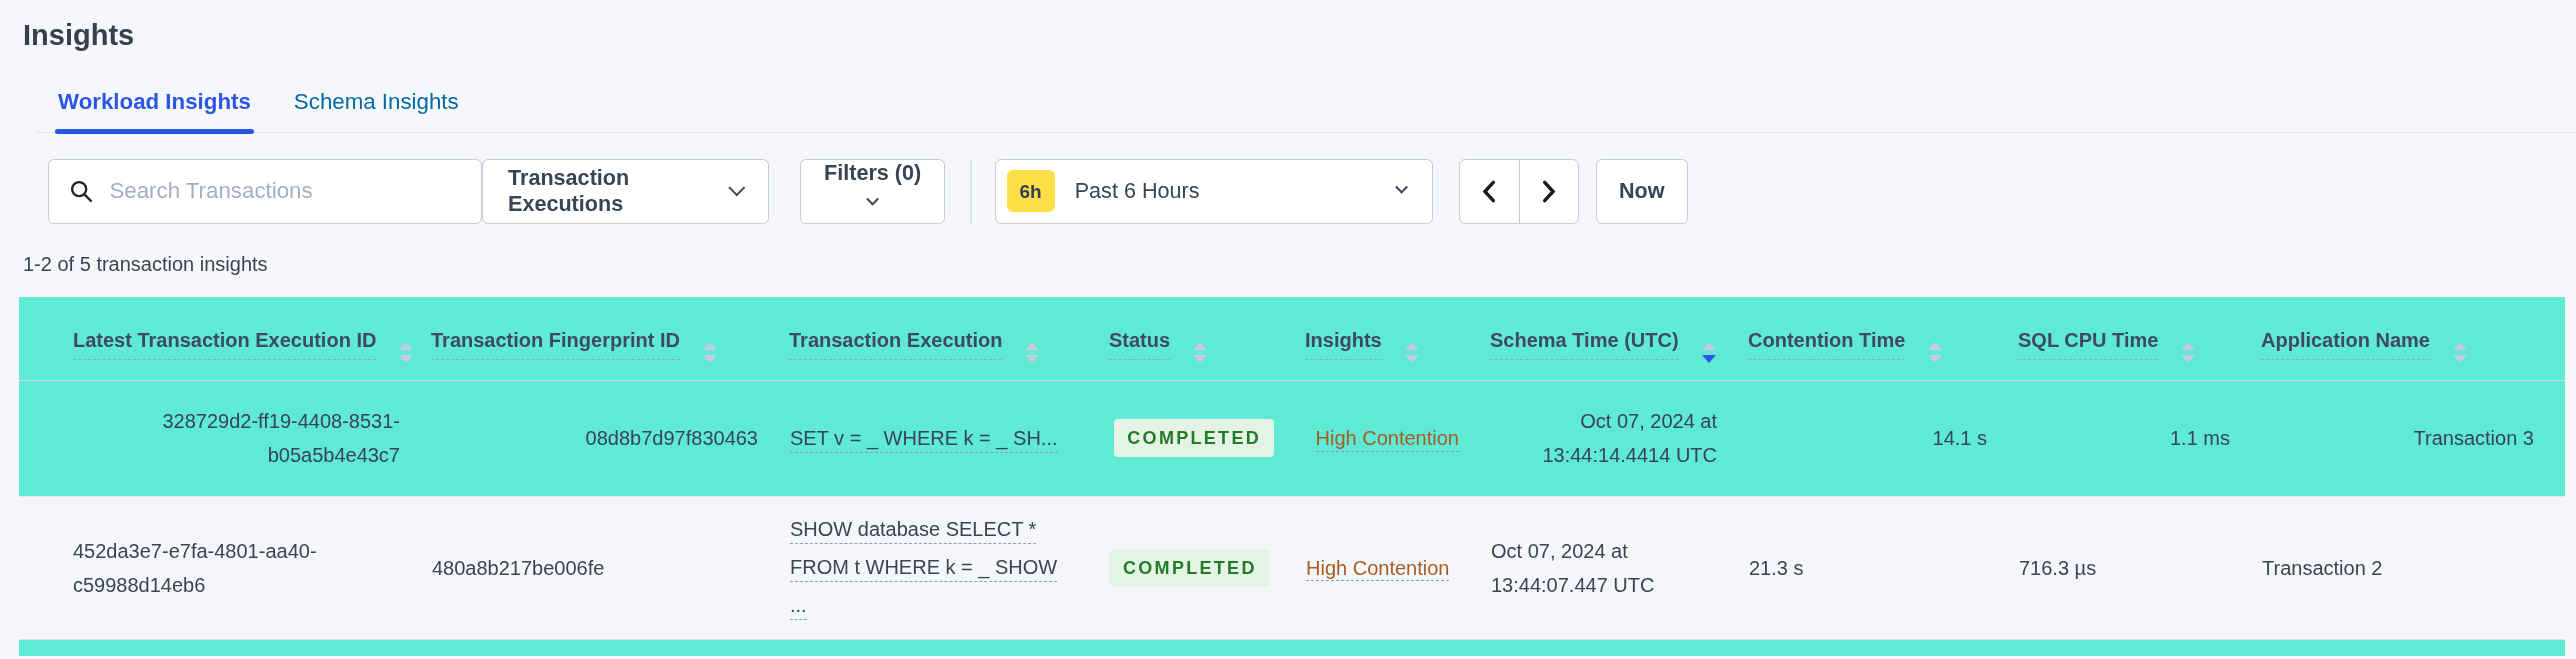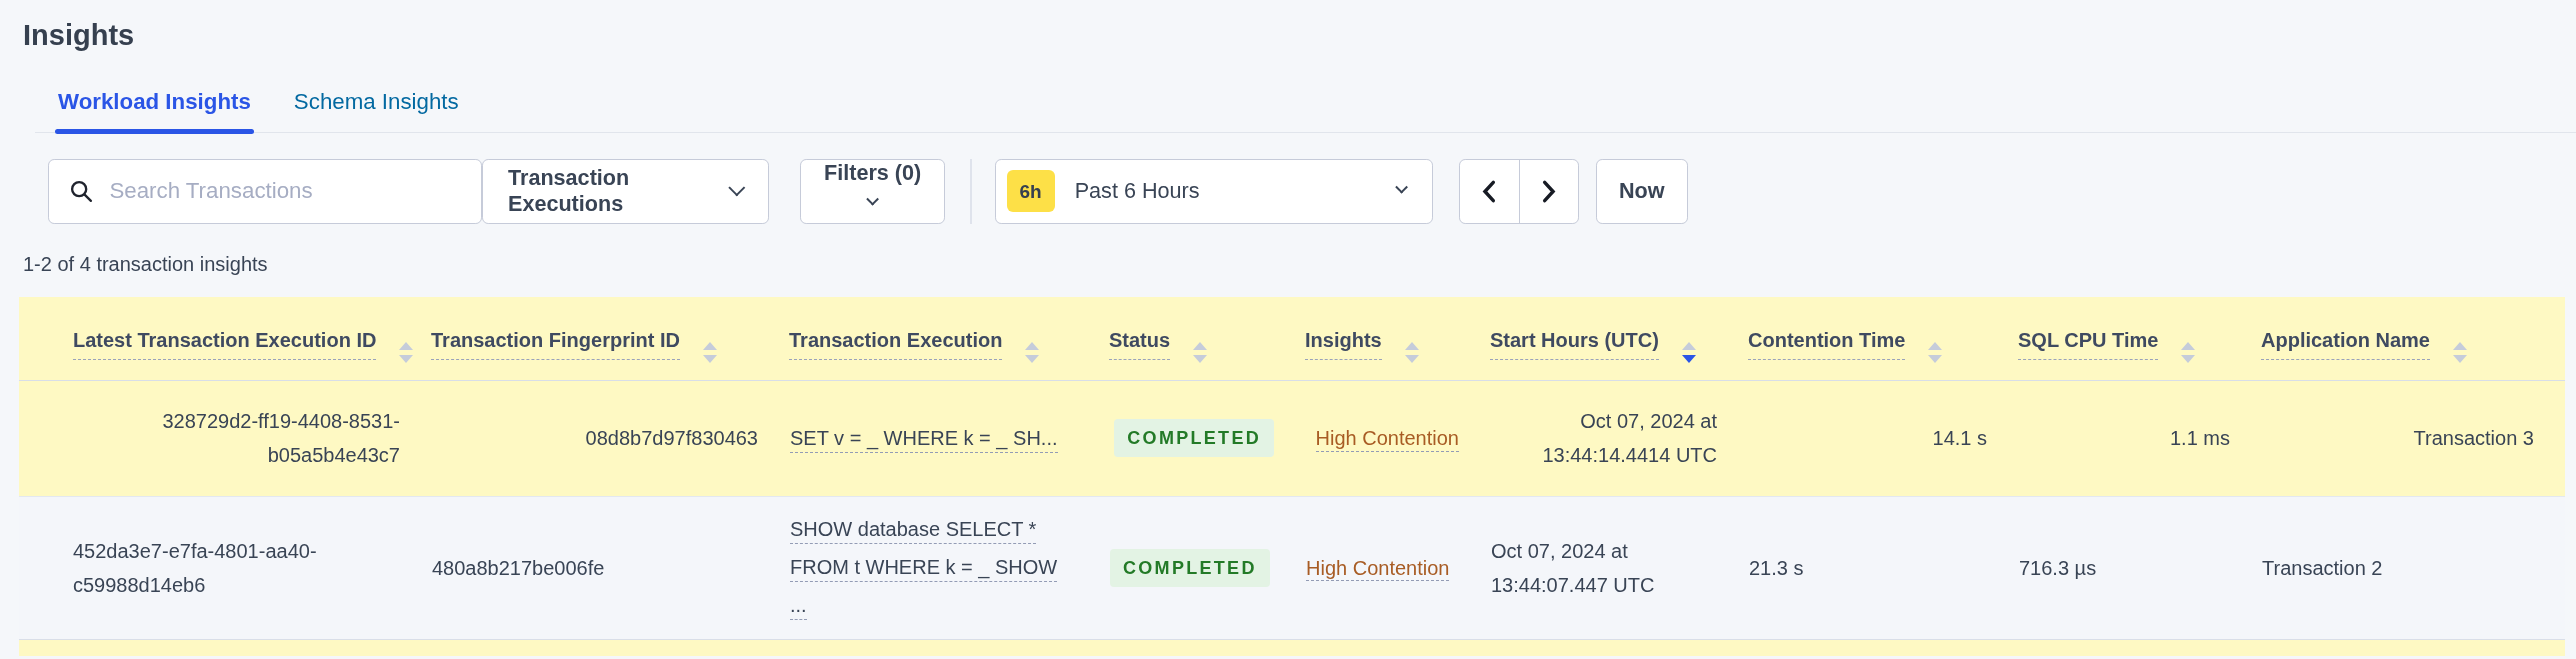--- a/index.html
+++ b/index.html
@@ -74,21 +74,21 @@
     background: #fff; border: 1.5px solid #c6cbd9; border-radius: 6.2px; overflow: hidden;
   }
   .arrow-btn { width: 59px; display: flex; align-items: center; justify-content: center; cursor: pointer; }
   .arrow-btn + .arrow-btn { border-left: 1.5px solid #c6cbd9; }
   .btn-now { margin-left: 17px; width: 92px; justify-content: center; font-weight: 600; }
 
   
   .results-count { margin: 29px 0 0 23px; font-size: 20px; color: #394455; }
 
   
-  .card { margin: 21.6px 10.8px 0 19px; width: 2546px; height: 359px; background: #fef9c3; }
+  .card { margin: 21.6px 10.8px 0 19px; width: 2546px; height: 359px; background: #5eead4; }
   table { width: 100%; border-collapse: collapse; table-layout: fixed; }
   th {
     text-align: left; font-size: 20px; font-weight: 700; color: #3f4a61;
     padding: 32px 31px 20px 0; vertical-align: bottom; white-space: nowrap;
     border-bottom: 1.5px solid #d8dee8; cursor: pointer;
   }
   th:first-child, td:first-child { padding-left: 54px; }
   .th-label { border-bottom: 1.5px dashed #9aa3ba; padding-bottom: 7.7px; }
   .sort-icon { display: inline-flex; flex-direction: column; gap: 4.6px; margin-left: 23px; transform: translateY(3.1px); }
   .tri { width: 0; height: 0; border-left: 7px solid transparent; border-right: 7px solid transparent; }
@@ -175,21 +175,21 @@
         </svg>
       </div>
     </div>
 
     <div class="ctrl btn-now">
       <span>Now</span>
     </div>
 
   </div>
 
-  <div class="results-count">1-2 of 4 transaction insights</div>
+  <div class="results-count">1-2 of 5 transaction insights</div>
 
   <div class="card">
     <table>
       <colgroup>
         <col style="width:412px">
           <col style="width:358px">
           <col style="width:320px">
         <col style="width:196px">
           <col style="width:185px">
           <col style="width:258px">
@@ -223,21 +223,21 @@
                 <i class="tri down"></i>
               </span>
           </th>
           <th>
             <span class="th-label">Insights</span><span class="sort-icon">
                 <i class="tri up"></i>
                 <i class="tri down"></i>
               </span>
           </th>
           <th>
-            <span class="th-label">Start Hours (UTC)</span><span class="sort-icon desc-active">
+            <span class="th-label">Schema Time (UTC)</span><span class="sort-icon desc-active">
                 <i class="tri up"></i>
                 <i class="tri down"></i>
               </span>
           </th>
           <th>
             <span class="th-label">Contention Time</span><span class="sort-icon">
                 <i class="tri up"></i>
                 <i class="tri down"></i>
               </span>
           </th>

